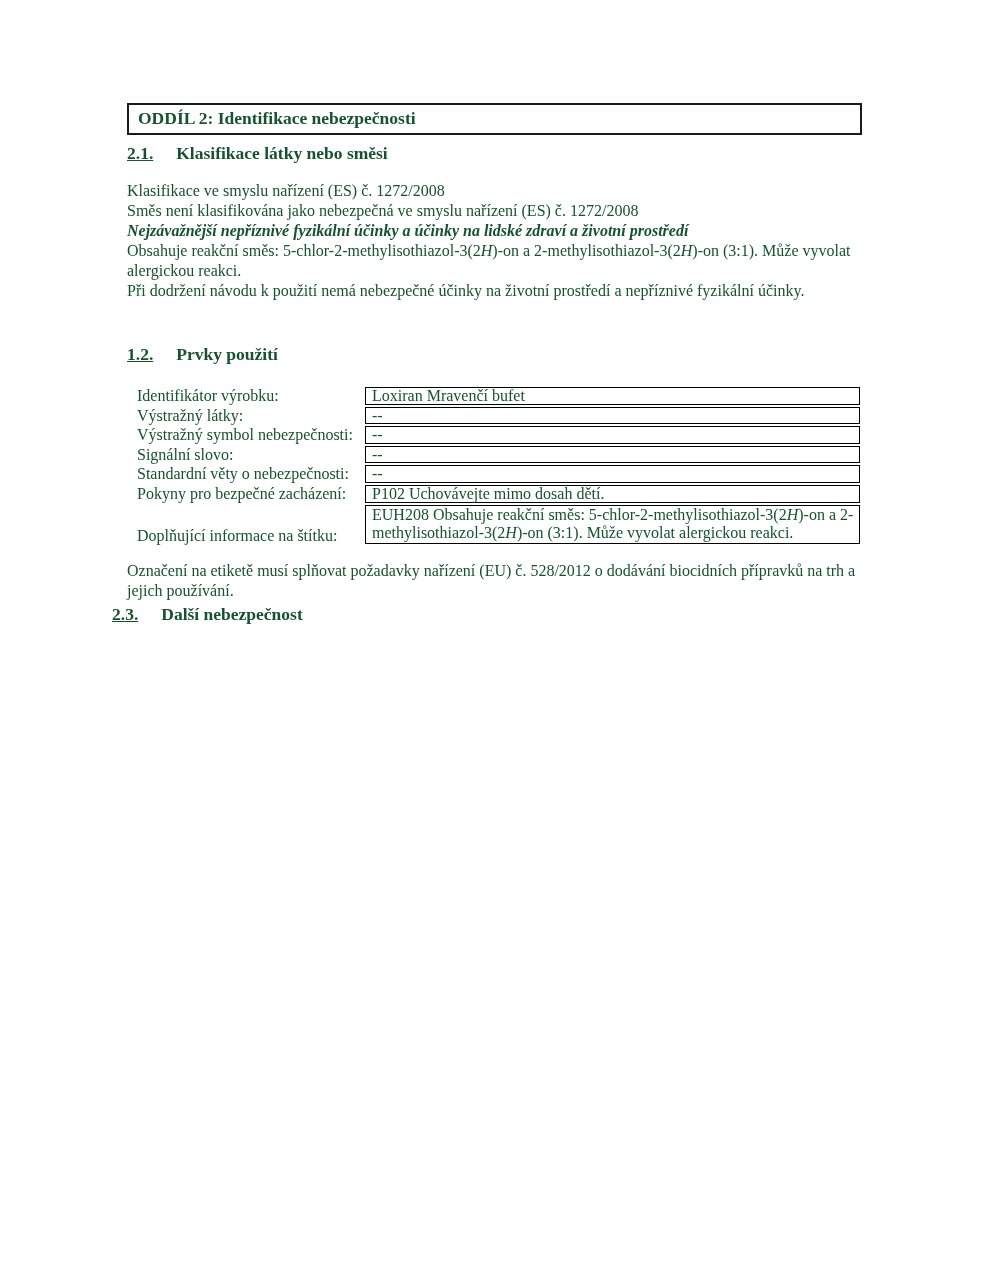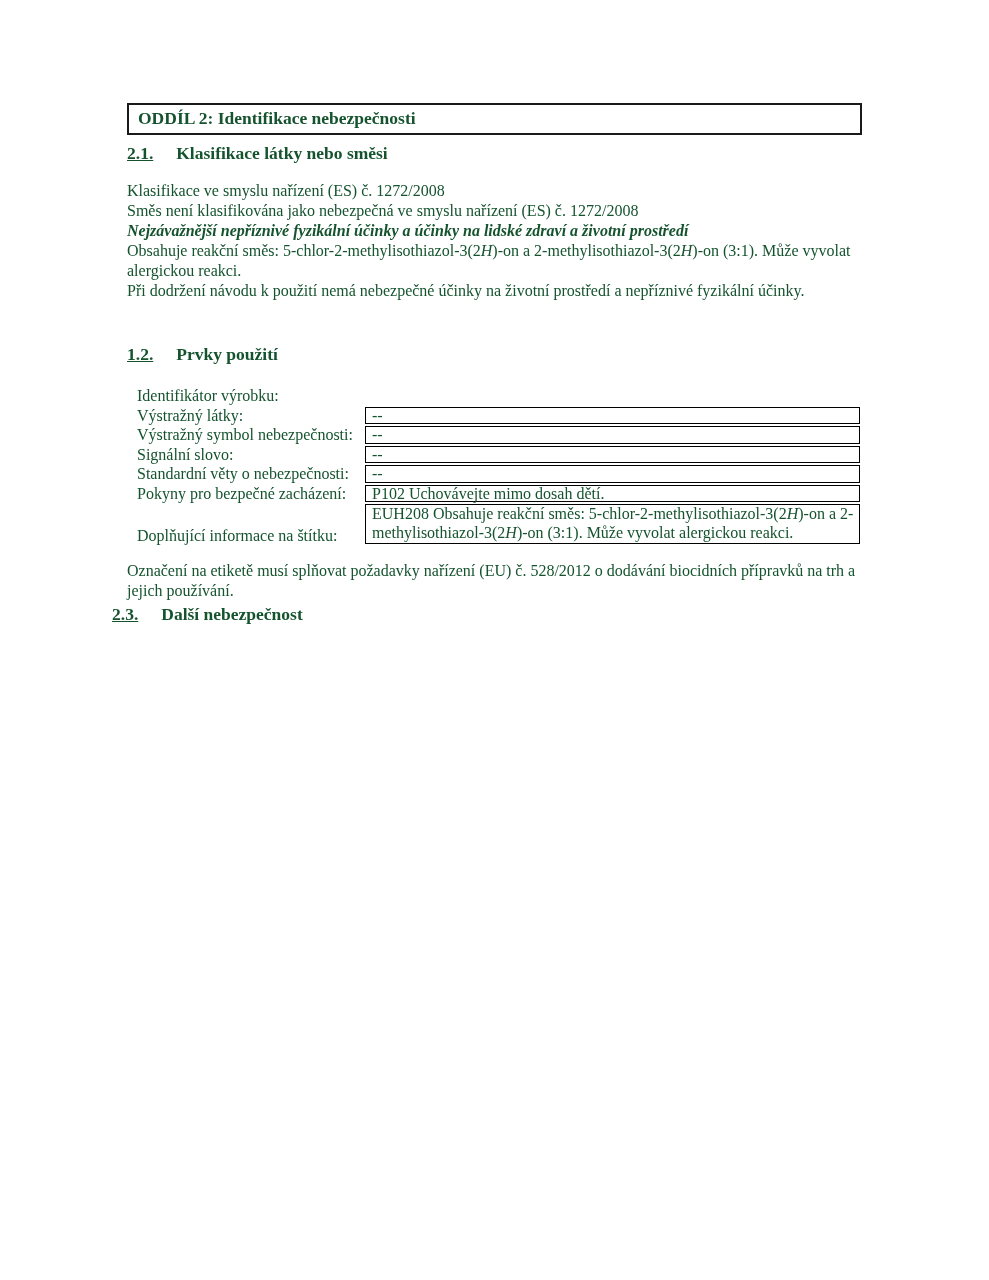--- a/index.html
+++ b/index.html
@@ -78,20 +78,21 @@
   </div>
 
   <div class="abs h2 h22">
     <span class="h-num">1.2.</span><span>Prvky použití</span>
   </div>
 
 
   <div class="abs label-table">
     <div class="trow">
       <div class="tlabel">Identifikátor výrobku:</div>
+      <div class="tvalue">Loxiran Mravenčí bufet</div>
     </div>
     <div class="trow">
       <div class="tlabel">Výstražný látky:</div>
       <div class="tvalue">--</div>
     </div>
     <div class="trow">
       <div class="tlabel">Výstražný symbol nebezpečnosti:</div>
       <div class="tvalue">--</div>
     </div>
     <div class="trow">

